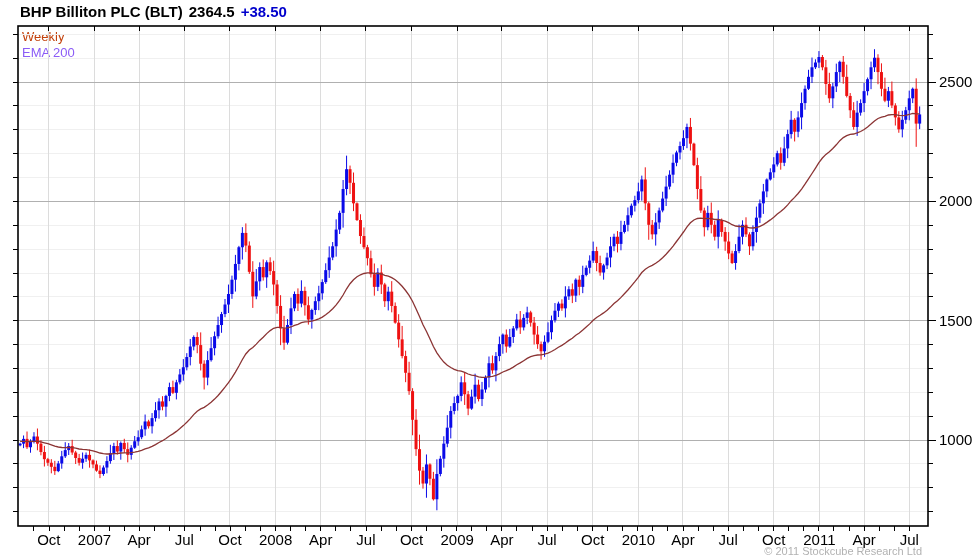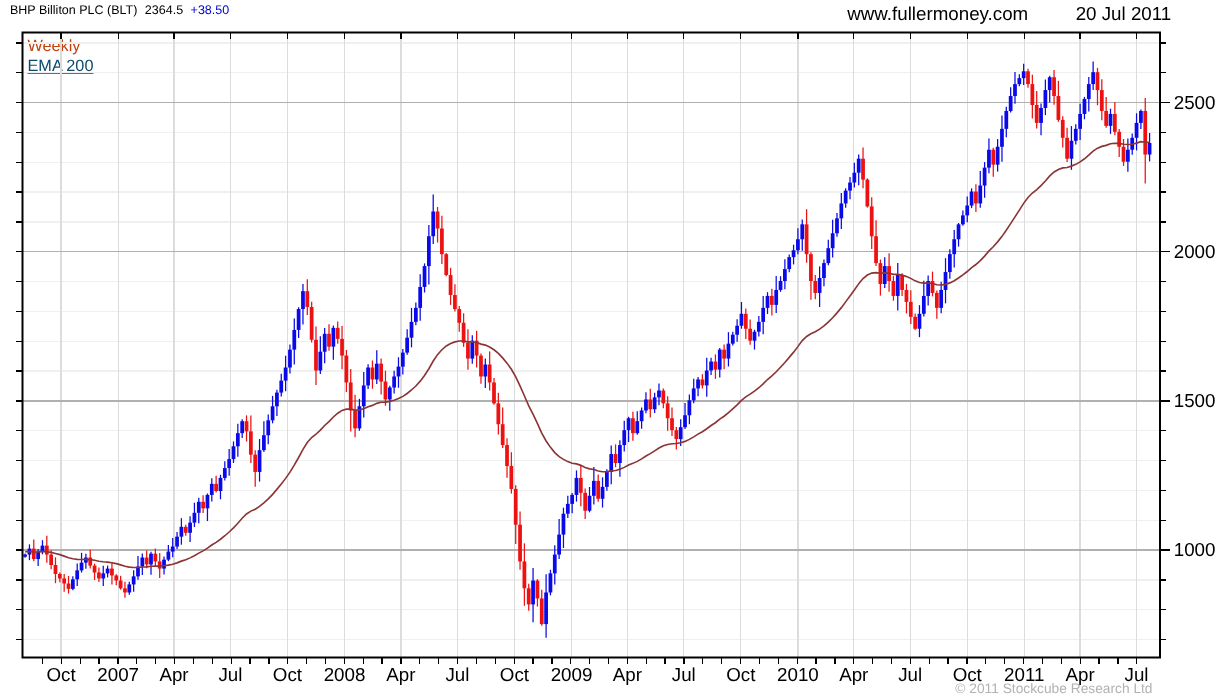--- a/index.html
+++ b/index.html
@@ -1,41 +1,38 @@
 <!DOCTYPE html>
 <html><head>
 <meta charset="utf-8">
 <style>
   html,body{margin:0;padding:0;background:#fff;}
   body{width:980px;height:560px;overflow:hidden;font-family:"Liberation Sans",sans-serif;}
   .stage{position:relative;width:980px;height:560px;background:#fff;}
-  .hdr-left{position:absolute;left:8px;top:3px;font-size:10px;color:#000;white-space:nowrap;}
+  .hdr-left{position:absolute;left:20px;top:3px;font-size:15px;color:#000;white-space:nowrap;font-weight:bold;}
   .hdr-left .chg{color:#0000cc;margin-left:6px;}
   .hdr-left .px{margin-left:6px;}
   .hdr-right{position:absolute;right:43px;top:3px;font-size:15px;color:#000;white-space:nowrap;}
   .hdr-right .site{margin-right:38px;}
   .legend{position:absolute;left:22px;top:29px;font-size:13px;line-height:16px;}
   .legend .tf{color:#c2410c;}
-  .legend .ema{color:#0c4a6e;text-decoration:underline;}
+  .legend .ema{color:#8b5cf6;}
   .copyright{position:absolute;right:58px;bottom:3px;font-size:11px;color:#b2b2b2;}
   svg{position:absolute;left:0;top:0;}
   text{font-family:"Liberation Sans",sans-serif;}
 </style>
 </head>
 <body>
 
 <div class="stage">
 
   <div class="hdr-left">
     <span>BHP Billiton PLC (BLT)</span><span class="px">2364.5</span><span class="chg">+38.50</span>
   </div>
 
-  <div class="hdr-right">
-    <span class="site">www.fullermoney.com</span><span>20 Jul 2011</span>
-  </div>
 
   <div class="legend">
     <div class="tf">Weekly</div>
     <div class="ema">EMA 200</div>
   </div>
 
   <svg id="chart" width="980" height="560">
       <g shape-rendering="crispEdges">
         <line x1="18" y1="511.6801909307876" x2="928" y2="511.6801909307876" stroke="#f0f0f0" stroke-width="1"></line>
         <line x1="18" y1="487.81384248210026" x2="928" y2="487.81384248210026" stroke="#f0f0f0" stroke-width="1"></line>

